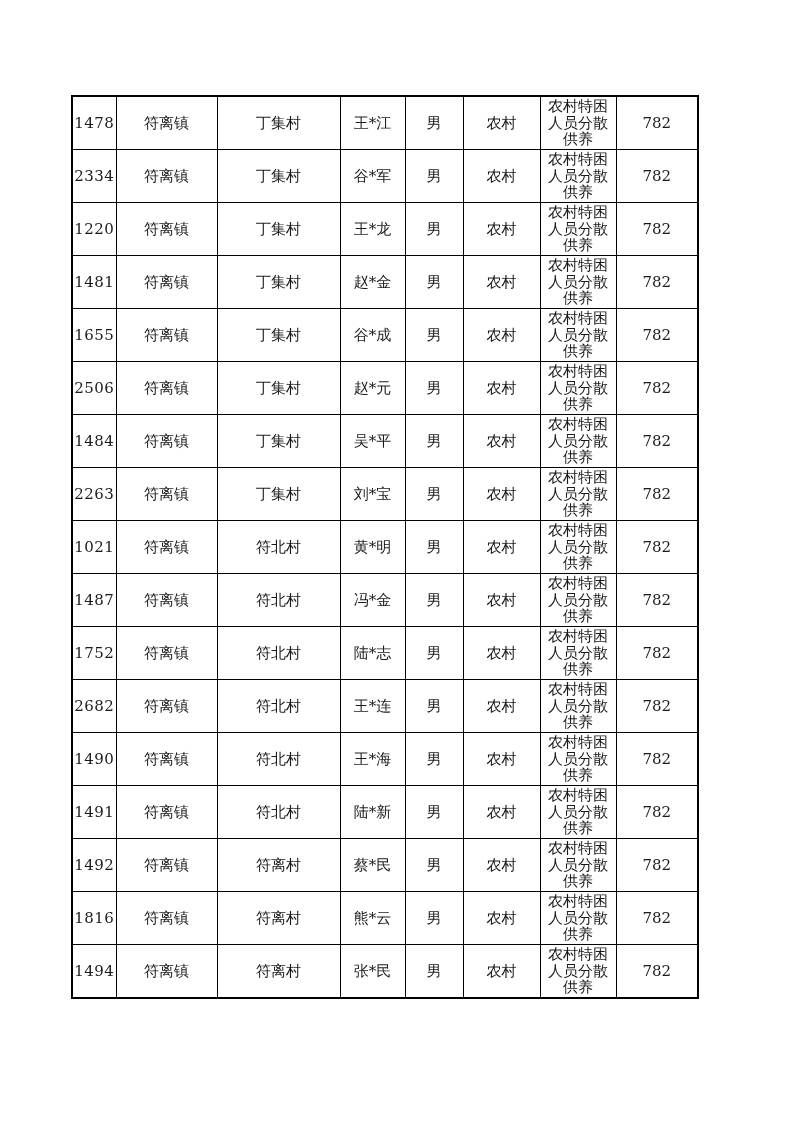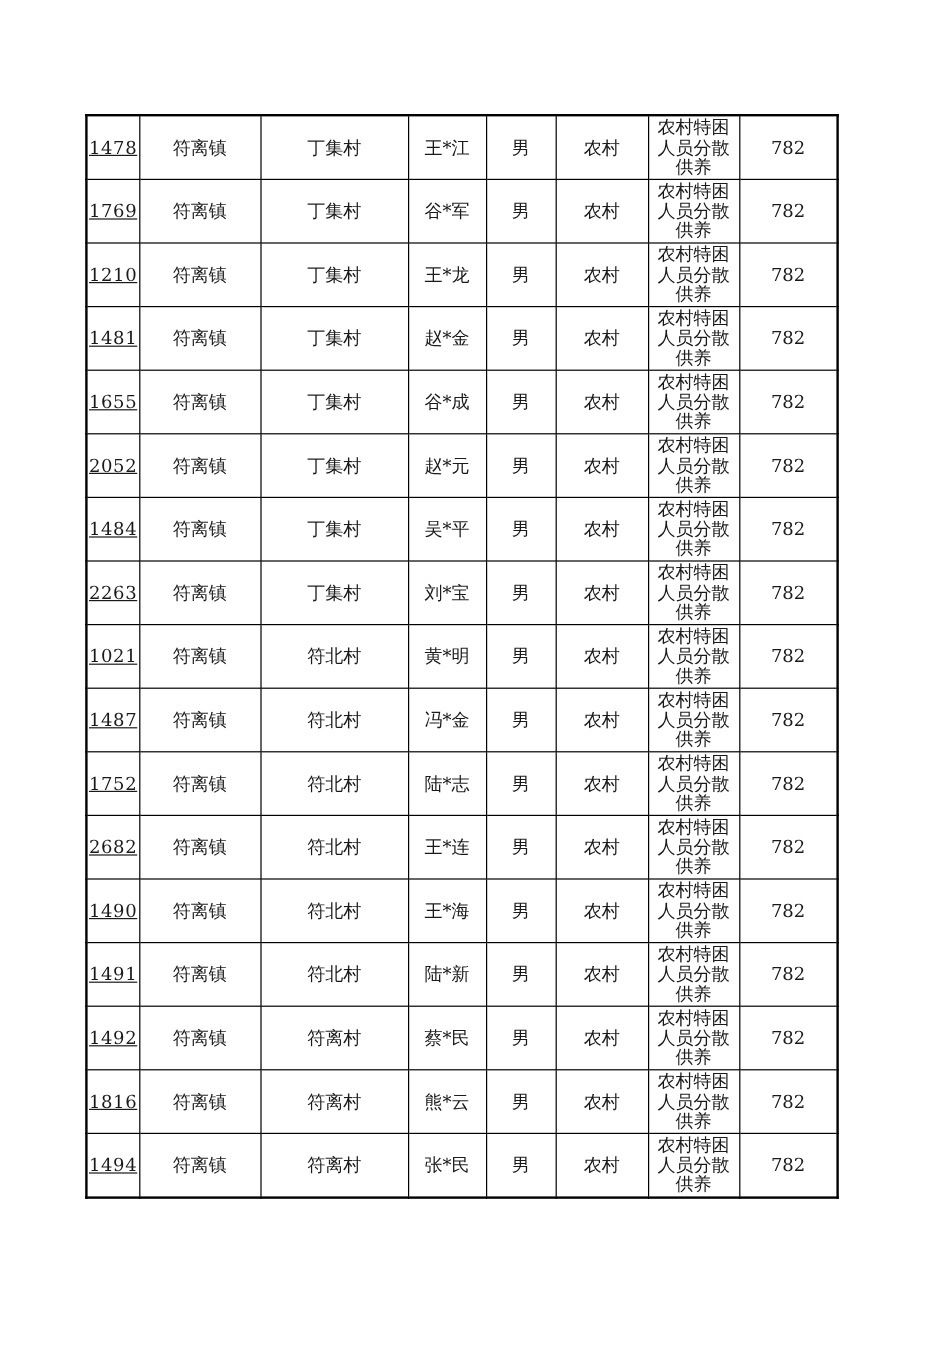--- a/index.html
+++ b/index.html
@@ -36,21 +36,20 @@
     color: #1a1a1a;
     overflow: hidden;
     white-space: normal;
     word-break: break-all;
   }
   table.roster td.c-category {
     padding: 0 6px;
   }
   table.roster td.c-no {
     letter-spacing: 0.5px;
-    text-decoration: underline;
   }
 </style>
 </head>
 <body>
 
 <div class="page">
   <table class="roster">
     <colgroup>
       <col style="width:44px">
       <col style="width:101px">
@@ -66,31 +65,31 @@
     <td class="c-no">1478</td>
     <td class="c-town">符离镇</td>
     <td class="c-village">丁集村</td>
     <td class="c-name">王*江</td>
     <td class="c-gender">男</td>
     <td class="c-area">农村</td>
     <td class="c-category">农村特困人员分散供养</td>
     <td class="c-amount">782</td>
   </tr>
         <tr>
-    <td class="c-no">1769</td>
+    <td class="c-no">2334</td>
     <td class="c-town">符离镇</td>
     <td class="c-village">丁集村</td>
     <td class="c-name">谷*军</td>
     <td class="c-gender">男</td>
     <td class="c-area">农村</td>
     <td class="c-category">农村特困人员分散供养</td>
     <td class="c-amount">782</td>
   </tr>
         <tr>
-    <td class="c-no">1210</td>
+    <td class="c-no">1220</td>
     <td class="c-town">符离镇</td>
     <td class="c-village">丁集村</td>
     <td class="c-name">王*龙</td>
     <td class="c-gender">男</td>
     <td class="c-area">农村</td>
     <td class="c-category">农村特困人员分散供养</td>
     <td class="c-amount">782</td>
   </tr>
         <tr>
     <td class="c-no">1481</td>
@@ -106,21 +105,21 @@
     <td class="c-no">1655</td>
     <td class="c-town">符离镇</td>
     <td class="c-village">丁集村</td>
     <td class="c-name">谷*成</td>
     <td class="c-gender">男</td>
     <td class="c-area">农村</td>
     <td class="c-category">农村特困人员分散供养</td>
     <td class="c-amount">782</td>
   </tr>
         <tr>
-    <td class="c-no">2052</td>
+    <td class="c-no">2506</td>
     <td class="c-town">符离镇</td>
     <td class="c-village">丁集村</td>
     <td class="c-name">赵*元</td>
     <td class="c-gender">男</td>
     <td class="c-area">农村</td>
     <td class="c-category">农村特困人员分散供养</td>
     <td class="c-amount">782</td>
   </tr>
         <tr>
     <td class="c-no">1484</td>

